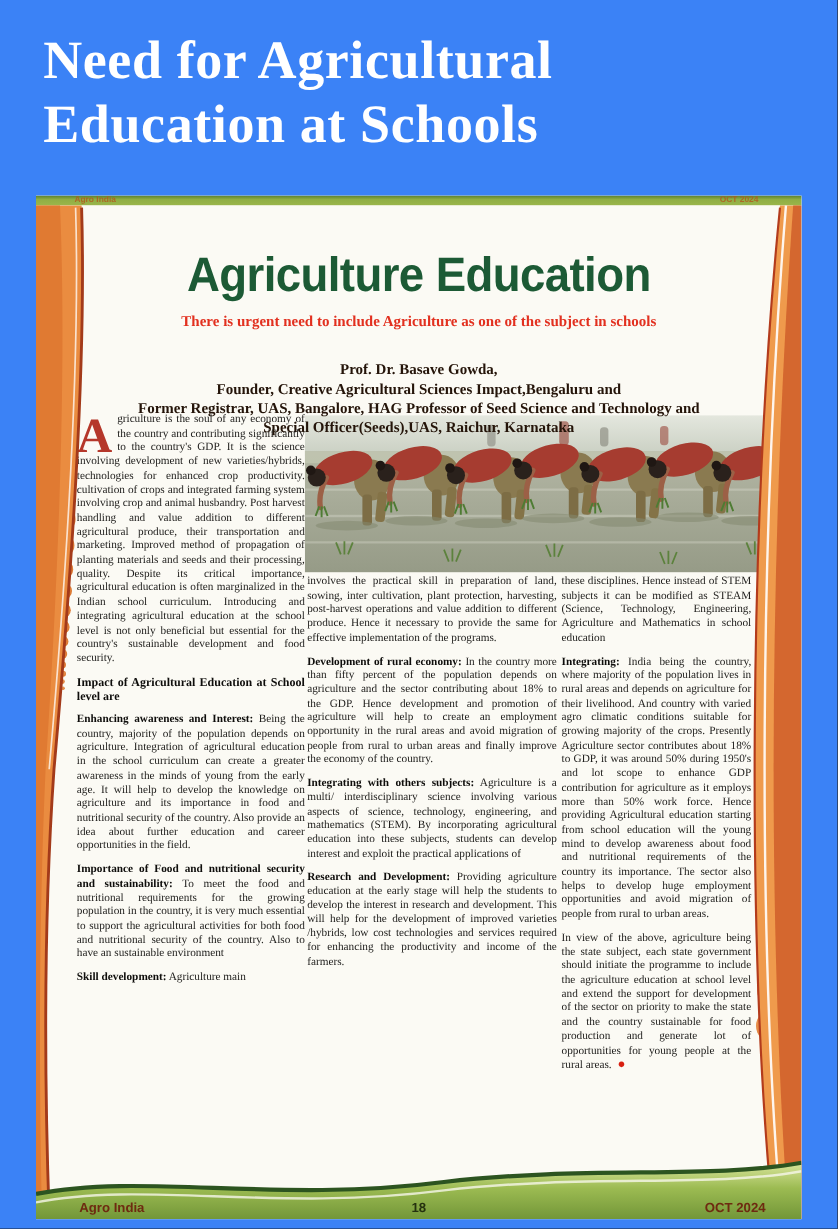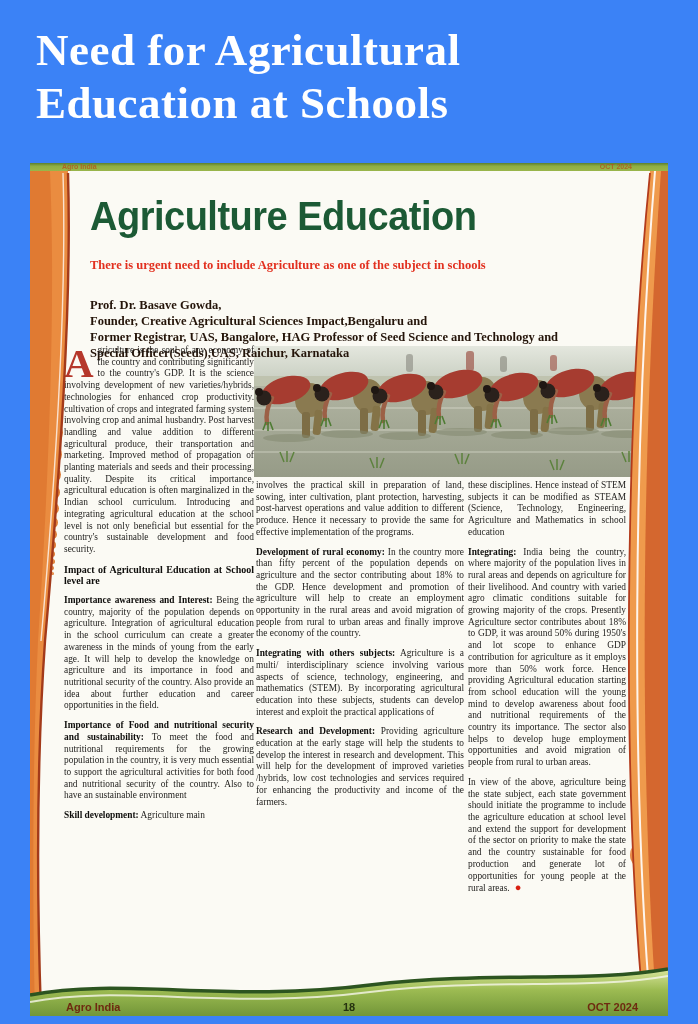--- a/index.html
+++ b/index.html
@@ -21,24 +21,24 @@
   .swoosh{position:absolute;top:8px;height:845px;z-index:5;pointer-events:none;}
   .swoosh-left{left:0;width:56px;}
   .swoosh-right{right:0;width:64px;}
   
   .circles{position:absolute;z-index:4;display:flex;flex-direction:column;align-items:center;}
   .circles-left{left:7px;top:184px;width:30px;}
   .circles-right{left:598px;top:500px;width:32px;}
   .circ{border-radius:50%;background:radial-gradient(circle at 35% 35%, #f2a263, #dd7a33 70%, #d06c2a);
         margin:1px 0;}
   
-  .article-header{position:absolute;left:60px;top:32px;width:518px;text-align:left;z-index:2;}
+  .article-header{position:absolute;left:60px;top:46px;width:518px;text-align:center;z-index:2;}
   .art-title{font-family:"Liberation Sans",sans-serif;font-weight:800;font-size:38px;
     color:#1c5a35;letter-spacing:-.5px;transform:scaleY(1.06);}
-  .art-sub{margin-top:20px;font-weight:bold;font-size:12.5px;color:#e2301f;}
+  .art-sub{margin-top:9px;font-weight:bold;font-size:12.5px;color:#e2301f;}
   .author{margin-top:24px;font-weight:bold;font-size:12.5px;line-height:16px;color:#241409;}
   
   .photo{position:absolute;left:224px;top:183px;width:406px;height:131px;z-index:1;}
   
   .col{position:absolute;z-index:2;font-size:9.4px;line-height:11.7px;color:#1e1d1b;
        text-align:justify;}
   .col-left{left:34px;top:182px;width:190px;}
   .col-middle{left:226px;top:317px;width:208px;}
   .col-right{left:438px;top:317px;width:158px;}
   .para{margin:0 0 8px 0;}
@@ -182,21 +182,21 @@
         <path d="M372,116 l-4,-10 M375,116 l0,-11 M378,116 l4,-10"></path>
       </g>
     </svg>
 
     <div class="col col-left">
       <p class="para">
         <span class="dropcap">A</span><span>griculture is the soul of any economy of the country and contributing significantly to the country's GDP. It is the science involving development of new varieties/hybrids, technologies for enhanced crop productivity. cultivation of crops and integrated farming system involving crop and animal husbandry. Post harvest handling and value addition to different agricultural produce, their transportation and marketing. Improved method of propagation of planting materials and seeds and their processing, quality. Despite its critical importance, agricultural education is often marginalized in the Indian school curriculum. Introducing and integrating agricultural education at the school level is not only beneficial but essential for the country's sustainable development and food security.</span>
       </p>
       <h3 class="sec-head">Impact of Agricultural Education at School level are</h3>
       <p class="para">
-        <b>Importance awareness and Interest:</b>
+        <b>Enhancing awareness and Interest:</b>
         <span>Being the country, majority of the population depends on agriculture. Integration of agricultural education in the school curriculum can create a greater awareness in the minds of young from the early age. It will help to develop the knowledge on agriculture and its importance in food and nutritional security of the country. Also provide an idea about further education and career opportunities in the field.</span>
       </p>
       <p class="para">
         <b>Importance of Food and nutritional security and sustainability:</b>
         <span>To meet the food and nutritional requirements for the growing population in the country, it is very much essential to support the agricultural activities for both food and nutritional security of the country. Also to have an sustainable environment</span>
       </p>
       <p class="para">
         <b>Skill development:</b>
         <span>Agriculture main</span>
       </p>

